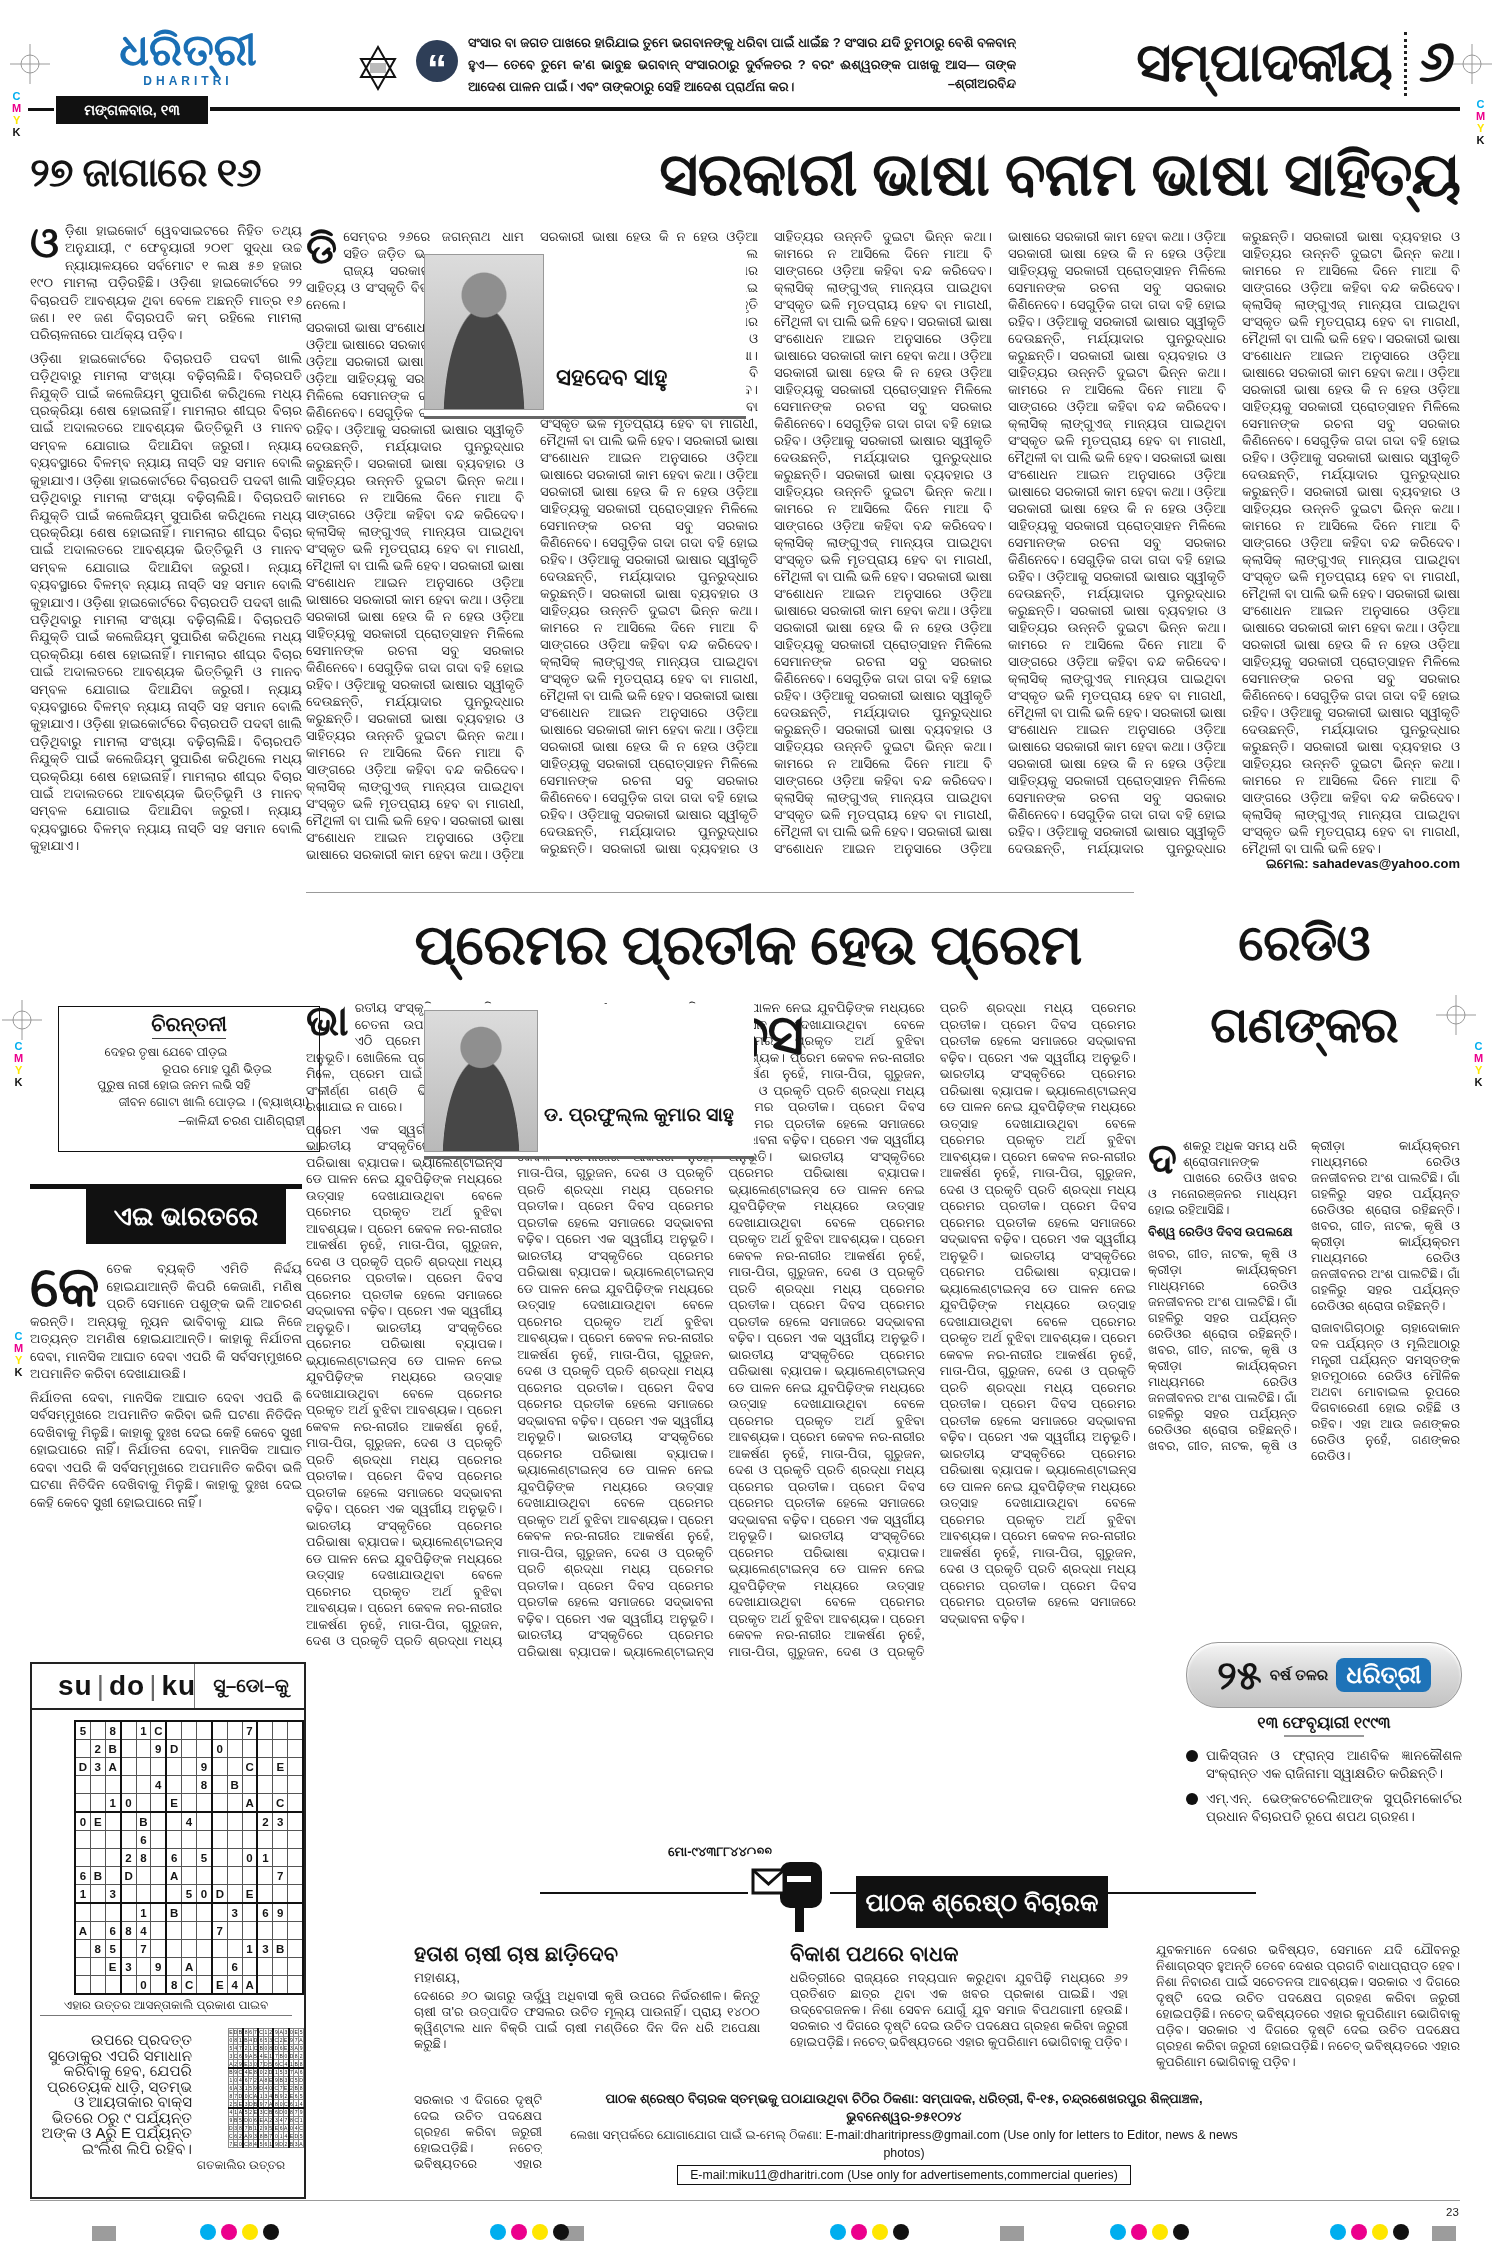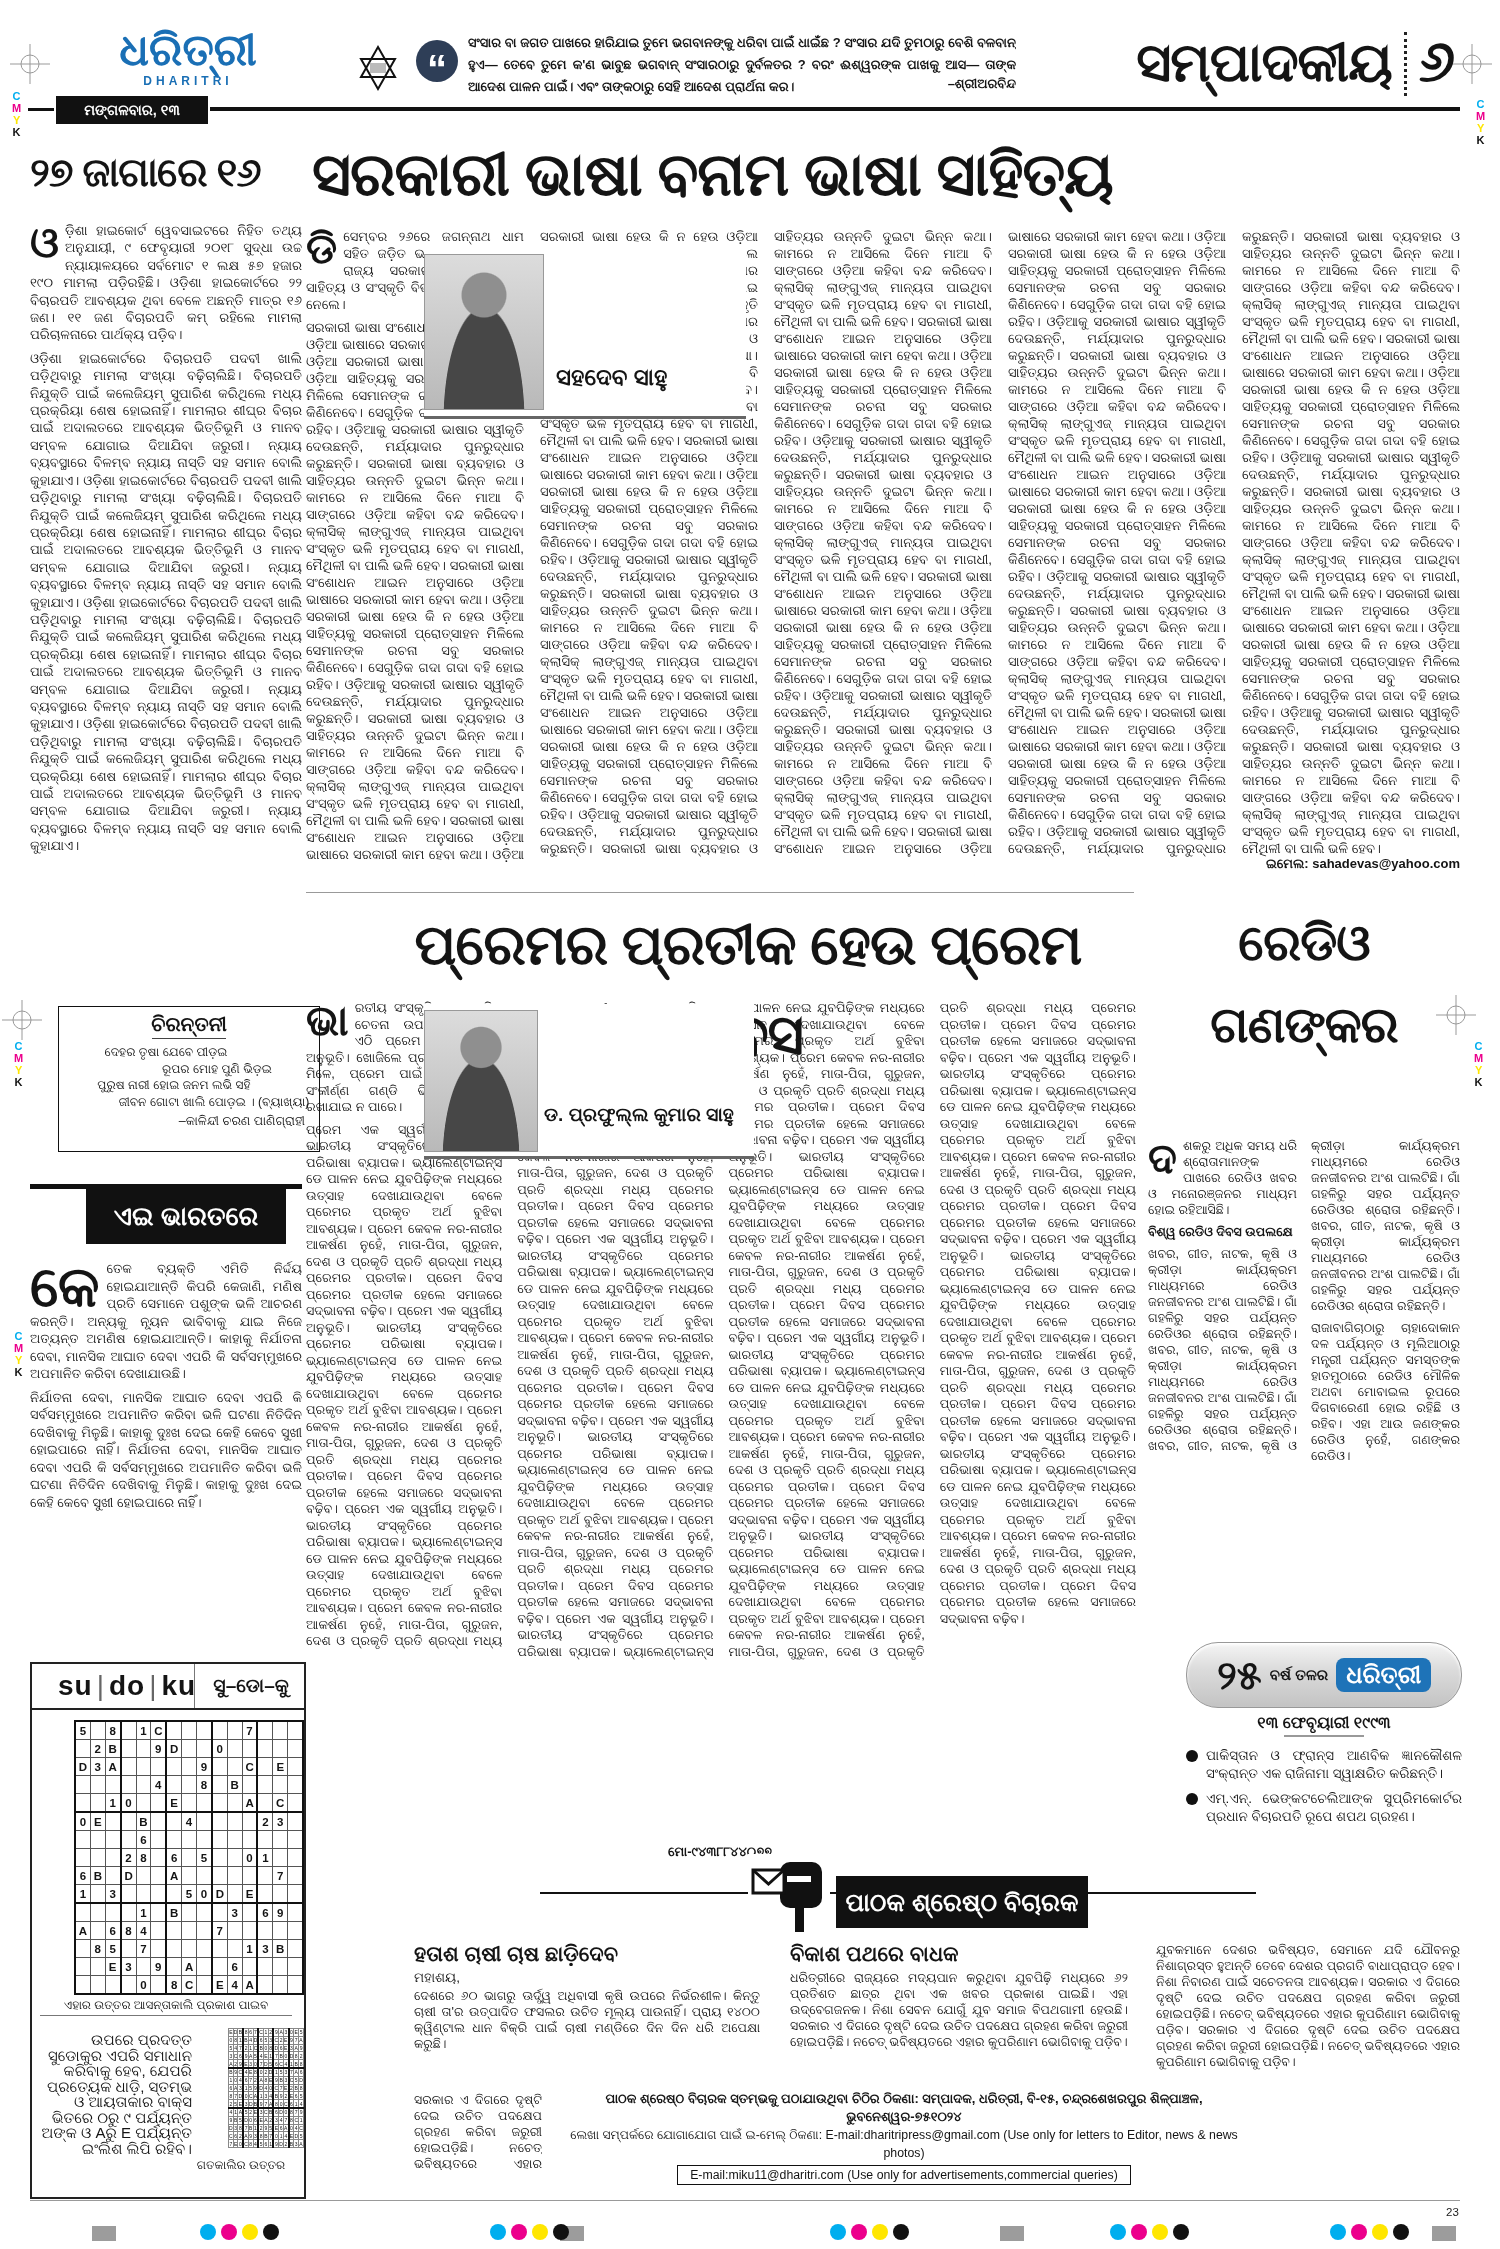--- a/index.html
+++ b/index.html
@@ -14,21 +14,21 @@
   .mainrule{background:#111;}
   .qicon{width:42px;height:42px;border-radius:50%;background:#2e3e57;color:#fff;text-align:center;
          font-size:40px;line-height:58px;font-weight:bold;overflow:hidden;}
   .quote{font-size:13px;font-weight:600;line-height:22px;}
   .qattr{font-size:13px;font-weight:bold;text-align:right;}
   .edlabel{font-size:54px;font-weight:bold;text-align:center;line-height:68px;letter-spacing:-1px;}
   .dotline{border-left:3px dotted #222;}
   .pageno{font-size:58px;font-weight:bold;text-align:center;line-height:70px;}
   
   .h-colA{font-size:40px;font-weight:bold;line-height:64px;letter-spacing:-1px;}
-  .h-main{font-size:60px;font-weight:bold;text-align:left;line-height:86px;letter-spacing:-1px;}
+  .h-main{font-size:60px;font-weight:bold;text-align:right;line-height:86px;letter-spacing:-1px;}
   .h-a2{font-size:56px;font-weight:bold;text-align:center;line-height:90px;letter-spacing:-1px;}
   .h-a3{font-size:50px;font-weight:bold;text-align:center;line-height:82px;letter-spacing:-1px;}
   
   .body-sm{font-size:13.2px;line-height:17px;}
   .a1body{column-count:5;column-gap:16px;height:650px;overflow:hidden;}
   .a2body{column-count:4;column-gap:15px;height:860px;overflow:hidden;font-size:12.8px;line-height:16.5px;}
   .a3body{column-count:2;column-gap:14px;height:498px;overflow:hidden;font-size:12.6px;line-height:16px;}
   .colAbody{height:780px;overflow:hidden;font-size:13.2px;line-height:17.4px;}
   .eibody{height:390px;overflow:hidden;font-size:13px;line-height:17.5px;}
   .drop{float:left;font-weight:bold;font-size:42px;line-height:38px;margin:2px 6px 0 0;}
@@ -783,21 +783,21 @@
   </div>
 
   <div class="abs mailrule" style="left:540px;top:1892px;width:716px;height:2px"></div>
   <svg class="abs" style="left:748px;top:1854px;background:#fff" width="82" height="82">
     <rect x="32" y="8" width="42" height="46" rx="10" fill="#111"></rect>
     <rect x="39" y="22" width="24" height="6" fill="#fff"></rect>
     <rect x="47" y="54" width="9" height="24" fill="#111"></rect>
     <rect x="5" y="16" width="31" height="23" fill="#fff" stroke="#111" stroke-width="3"></rect>
     <path d="M5 16 L20.5 30 L36 16" fill="none" stroke="#111" stroke-width="3"></path>
   </svg>
-  <div class="abs lettershead" style="left:836px;top:1876px;width:252px;height:52px">ପାଠକ ଶ୍ରେଷ୍ଠ ବିଚାରକ</div>
+  <div class="abs lettershead" style="left:856px;top:1876px;width:252px;height:52px">ପାଠକ ଶ୍ରେଷ୍ଠ ବିଚାରକ</div>
 
   <div class="abs" style="left:414px;top:1942px;width:346px">
     <div class="ltitle">ହତାଶ ଚାଷୀ ଚାଷ ଛାଡ଼ିଦେବ</div>
     <div class="lsal">ମହାଶୟ,</div>
     <div class="lbody just" style="height:108px;overflow:hidden">ଦେଶରେ ୬୦ ଭାଗରୁ ଊର୍ଦ୍ଧ୍ୱ ଅଧିବାସୀ କୃଷି ଉପରେ ନିର୍ଭରଶୀଳ। କିନ୍ତୁ ଚାଷୀ ତା'ର ଉତ୍ପାଦିତ ଫସଲର ଉଚିତ ମୂଲ୍ୟ ପାଉନାହିଁ। ପ୍ରାୟ ୧୪୦୦ କ୍ୱିଣ୍ଟାଲ ଧାନ ବିକ୍ରି ପାଇଁ ଚାଷୀ ମଣ୍ଡିରେ ଦିନ ଦିନ ଧରି ଅପେକ୍ଷା କରୁଛି।</div>
   </div>
   <div class="abs lbody just" style="left:414px;top:2092px;width:128px;height:78px;overflow:hidden">ସରକାର ଏ ଦିଗରେ ଦୃଷ୍ଟି ଦେଇ ଉଚିତ ପଦକ୍ଷେପ ଗ୍ରହଣ କରିବା ଜରୁରୀ ହୋଇପଡ଼ିଛି। ନଚେତ୍ ଭବିଷ୍ୟତରେ ଏହାର କୁପରିଣାମ ଭୋଗିବାକୁ ପଡ଼ିବ। ସରକାର ଏ ଦିଗରେ ଦୃଷ୍ଟି ଦେଇ ଉଚିତ ପଦକ୍ଷେପ ଗ୍ରହଣ କରିବା ଜରୁରୀ ହୋଇପଡ଼ିଛି। ନଚେତ୍ ଭବିଷ୍ୟତରେ ଏହାର କୁପରିଣାମ ଭୋଗିବାକୁ ପଡ଼ିବ।</div>
 
   <div class="abs" style="left:790px;top:1942px;width:338px">
     <div class="ltitle">ବିକାଶ ପଥରେ ବାଧକ</div>

